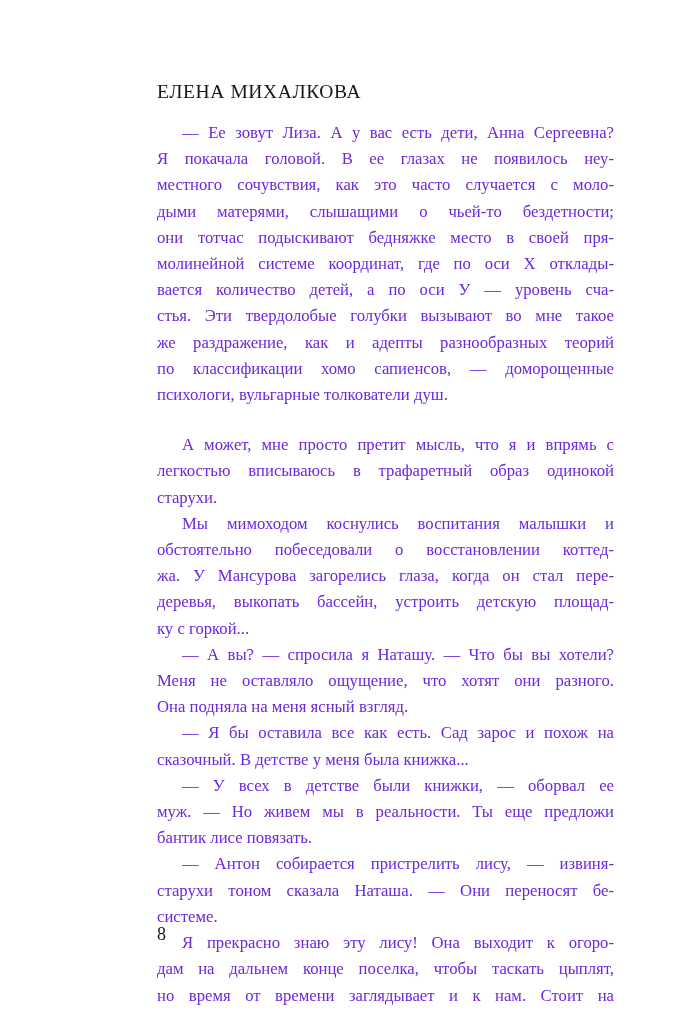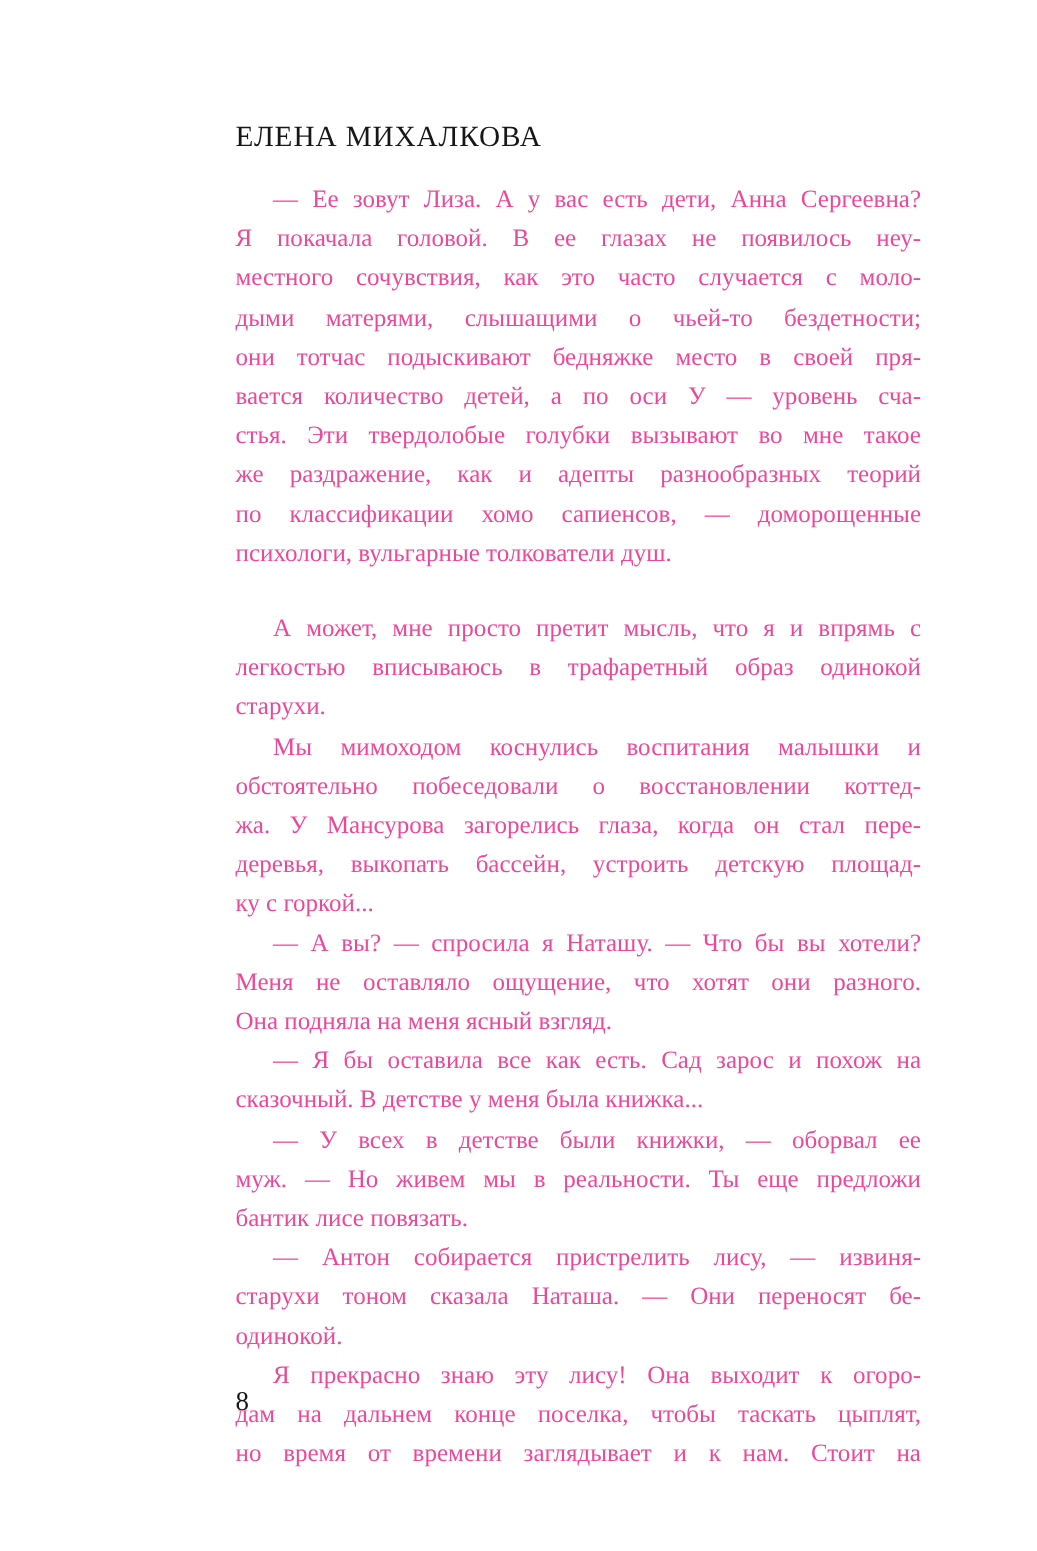--- a/index.html
+++ b/index.html
@@ -28,21 +28,21 @@
     color: #17171a;
   }
   .body-text {
     position: absolute;
     left: 157px;
     top: 120px;
     width: 457px;
     font-size: 16.7px;
     line-height: 26.2px;
     text-align: justify;
-    color: #ec4899;
+    color: #6d28d9;
   }
   .body-text .ln {
     display: block;
     white-space: pre;
   }
   
   .body-text .just {
     text-align: justify;
     text-align-last: justify;
     text-justify: inter-word;
@@ -72,20 +72,21 @@
 <div class="page">
 
   <div class="running-head">ЕЛЕНА МИХАЛКОВА</div>
 
   <div class="body-text" id="body-text">
       <div class="ln just" style="text-indent: 25px;">— Ее зовут Лиза. А у вас есть дети, Анна Сергеевна?</div>
       <div class="ln just">Я покачала головой. В ее глазах не появилось неу-</div>
       <div class="ln just">местного сочувствия, как это часто случается с моло-</div>
       <div class="ln just">дыми матерями, слышащими о чьей-то бездетности;</div>
       <div class="ln just">они тотчас подыскивают бедняжке место в своей пря-</div>
+      <div class="ln just">молинейной системе координат, где по оси Х отклады-</div>
       <div class="ln just">вается количество детей, а по оси У — уровень сча-</div>
       <div class="ln just">стья. Эти твердолобые голубки вызывают во мне такое</div>
       <div class="ln just">же раздражение, как и адепты разнообразных теорий</div>
       <div class="ln just">по классификации хомо сапиенсов, — доморощенные</div>
       <div class="ln last">психологи, вульгарные толкователи душ.</div>
       <div class="ln just" style="text-indent: 25px; margin-top: 24px;">А может, мне просто претит мысль, что я и впрямь с</div>
       <div class="ln just">легкостью вписываюсь в трафаретный образ одинокой</div>
       <div class="ln last">старухи.</div>
       <div class="ln just" style="text-indent: 25px;">Мы мимоходом коснулись воспитания малышки и</div>
       <div class="ln just">обстоятельно побеседовали о восстановлении коттед-</div>
@@ -95,21 +96,21 @@
       <div class="ln just" style="text-indent: 25px;">— А вы? — спросила я Наташу. — Что бы вы хотели?</div>
       <div class="ln just">Меня не оставляло ощущение, что хотят они разного.</div>
       <div class="ln last">Она подняла на меня ясный взгляд.</div>
       <div class="ln just" style="text-indent: 25px;">— Я бы оставила все как есть. Сад зарос и похож на</div>
       <div class="ln last">сказочный. В детстве у меня была книжка...</div>
       <div class="ln just" style="text-indent: 25px;">— У всех в детстве были книжки, — оборвал ее</div>
       <div class="ln just">муж. — Но живем мы в реальности. Ты еще предложи</div>
       <div class="ln last">бантик лисе повязать.</div>
       <div class="ln just" style="text-indent: 25px;">— Антон собирается пристрелить лису, — извиня-</div>
       <div class="ln just">старухи тоном сказала Наташа. — Они переносят бе-</div>
-      <div class="ln last">одинокой.</div>
+      <div class="ln last">системе.</div>
       <div class="ln just" style="text-indent: 25px;">Я прекрасно знаю эту лису! Она выходит к огоро-</div>
       <div class="ln just">дам на дальнем конце поселка, чтобы таскать цыплят,</div>
       <div class="ln just">но время от времени заглядывает и к нам. Стоит на</div>
     </div>
 
   <div class="folio">8</div>
 
 </div>
 
 </body></html>

